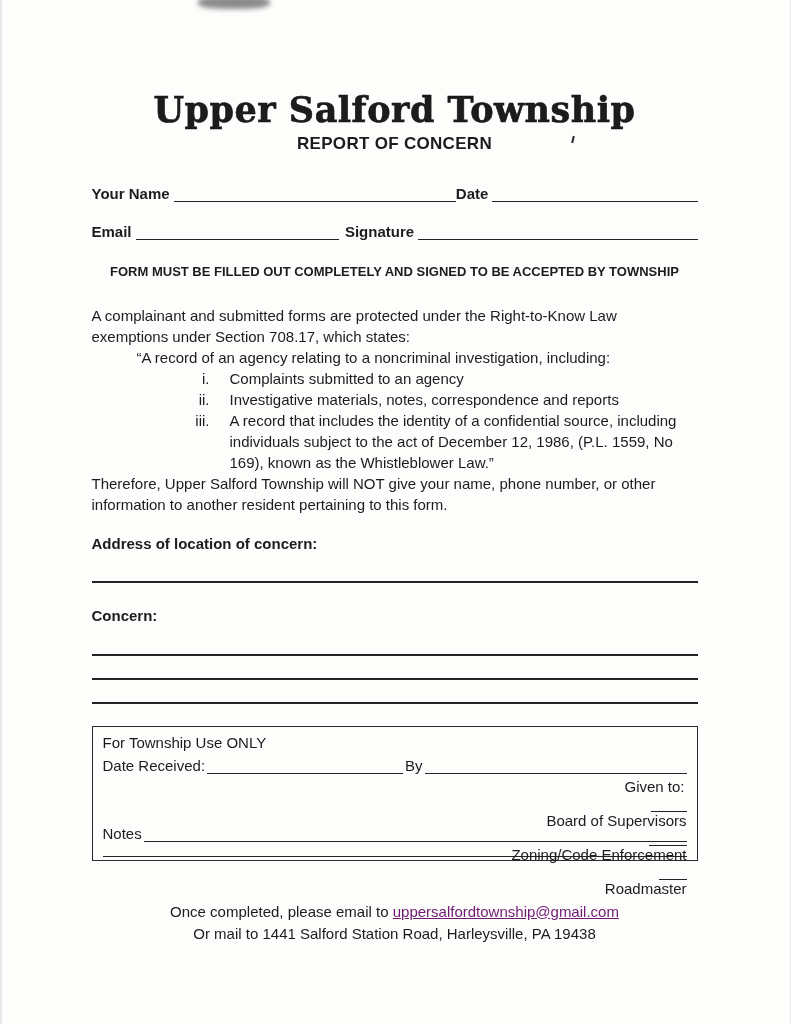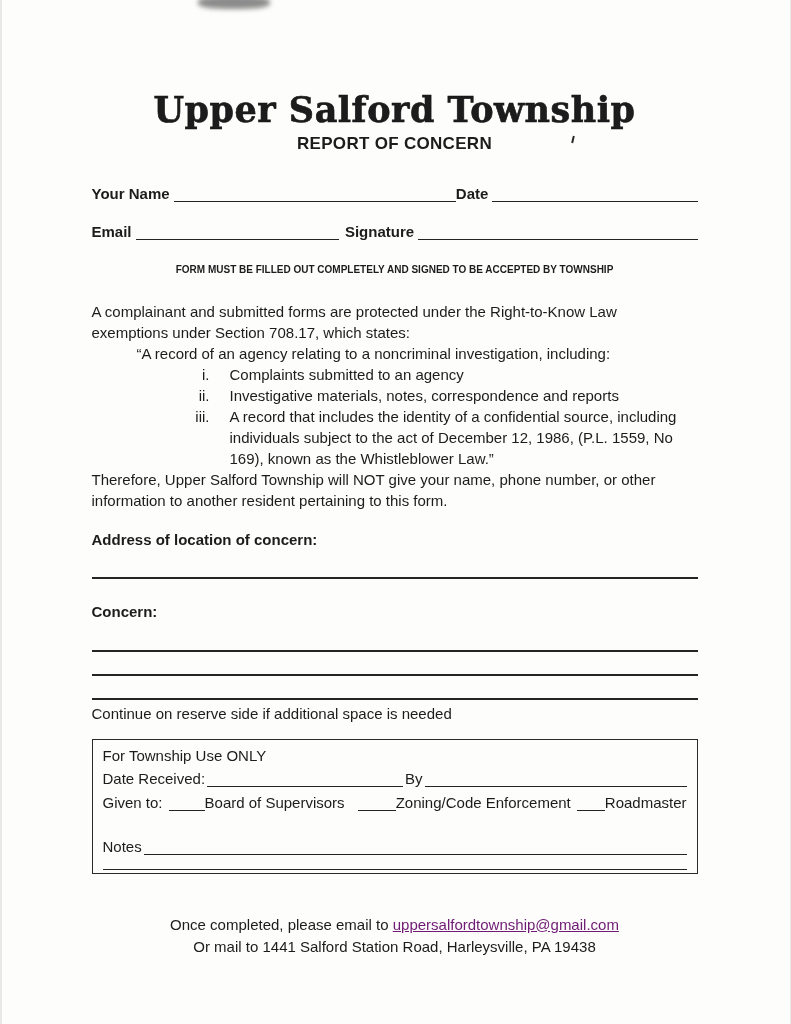--- a/index.html
+++ b/index.html
@@ -66,21 +66,21 @@
   .frow .lbl { white-space: nowrap; padding-right: 4px; }
   .frow .lbl2 { white-space: nowrap; padding: 0 4px 0 6px; }
   .fill {
     border-bottom: 1.6px solid #232323;
     height: 17px;
   }
   .notice {
     margin-top: 24px;
     text-align: center;
     font-weight: bold;
-    font-size: 10px;
+    font-size: 13px;
   }
   
   .bodytext {
     margin-top: 26px;
     font-size: 15px;
     line-height: 21px;
   }
   .quote { padding-left: 45px; }
   .rlist { }
   .ritem { display: flex; }
@@ -114,21 +114,21 @@
     font-size: 15px;
   }
   .twp-title { font-weight: normal; }
   .twp-row { display: flex; align-items: flex-end; height: 20px; margin-top: 3px; }
   .twp-row .lbl { white-space: nowrap; padding-right: 2px; }
   .blank {
     border-bottom: 1.4px solid #232323;
     height: 16px;
     flex: none;
   }
-  .given-row { margin-top: 4px; }
+  .given-row { margin-top: 4px; flex-direction: column; }
   .given-row .opt { white-space: nowrap; text-align: right; }
   .notes-row { margin-top: 24px; }
   .twp-line2 { margin-top: 14px; }
   
   .footer {
     margin-top: 40px;
     text-align: center;
     font-size: 15px;
     line-height: 22px;
   }
@@ -187,21 +187,20 @@
 
     <div class="sec-label">Address of location of concern:</div>
     <div class="hline addr-line"></div>
 
     <div class="sec-label concern-label">Concern:</div>
     <div class="concern-lines">
       <div class="hline"></div>
       <div class="hline"></div>
       <div class="hline"></div>
     </div>
-    <div class="continue-note">Continue on reserve side if additional space is needed</div>
 
     <div class="twp-box">
       <div class="twp-title">For Township Use ONLY</div>
       <div class="twp-row">
         <span class="lbl">Date Received:</span>
         <span class="blank" style="width:196px;"></span>
         <span class="lbl" style="padding-left:2px;">By</span>
         <span class="blank" style="flex:1;"></span>
       </div>
       <div class="twp-row given-row">

